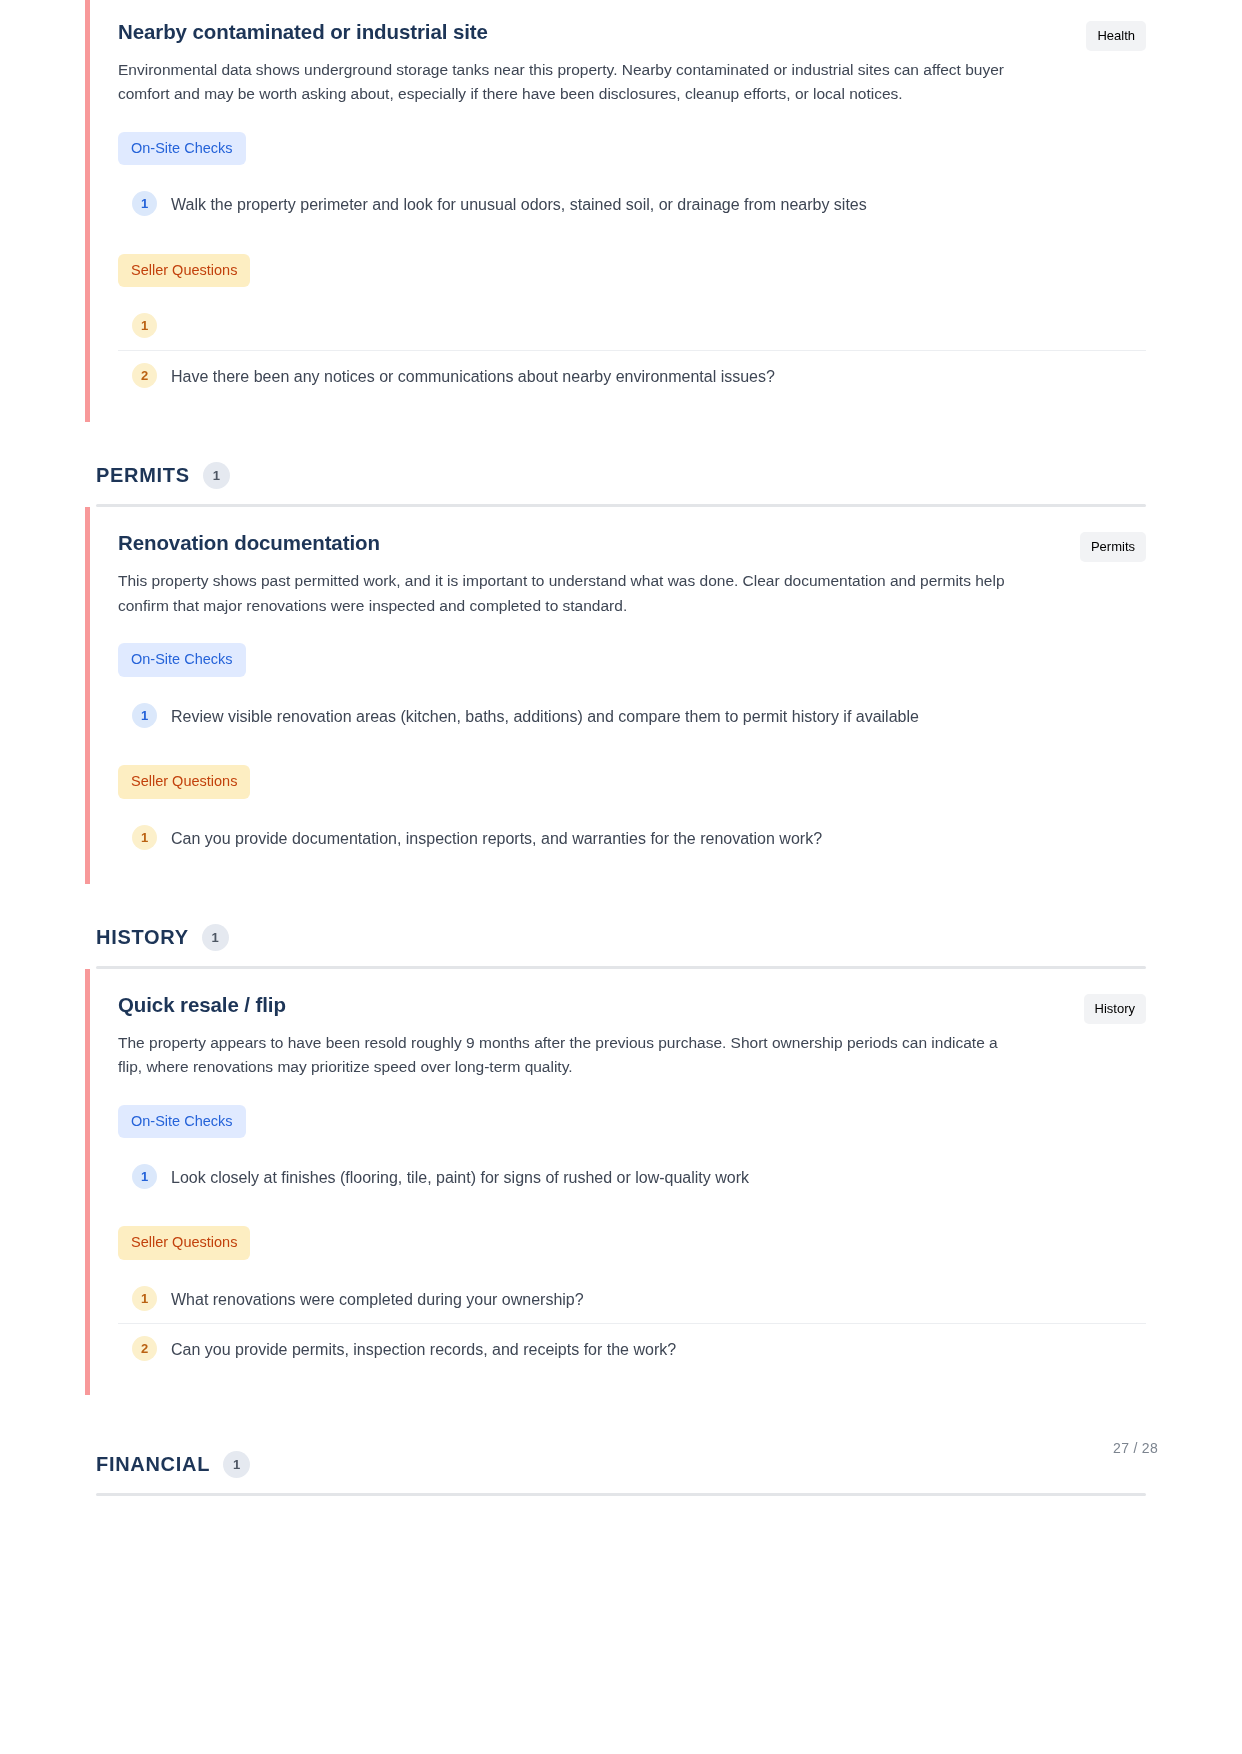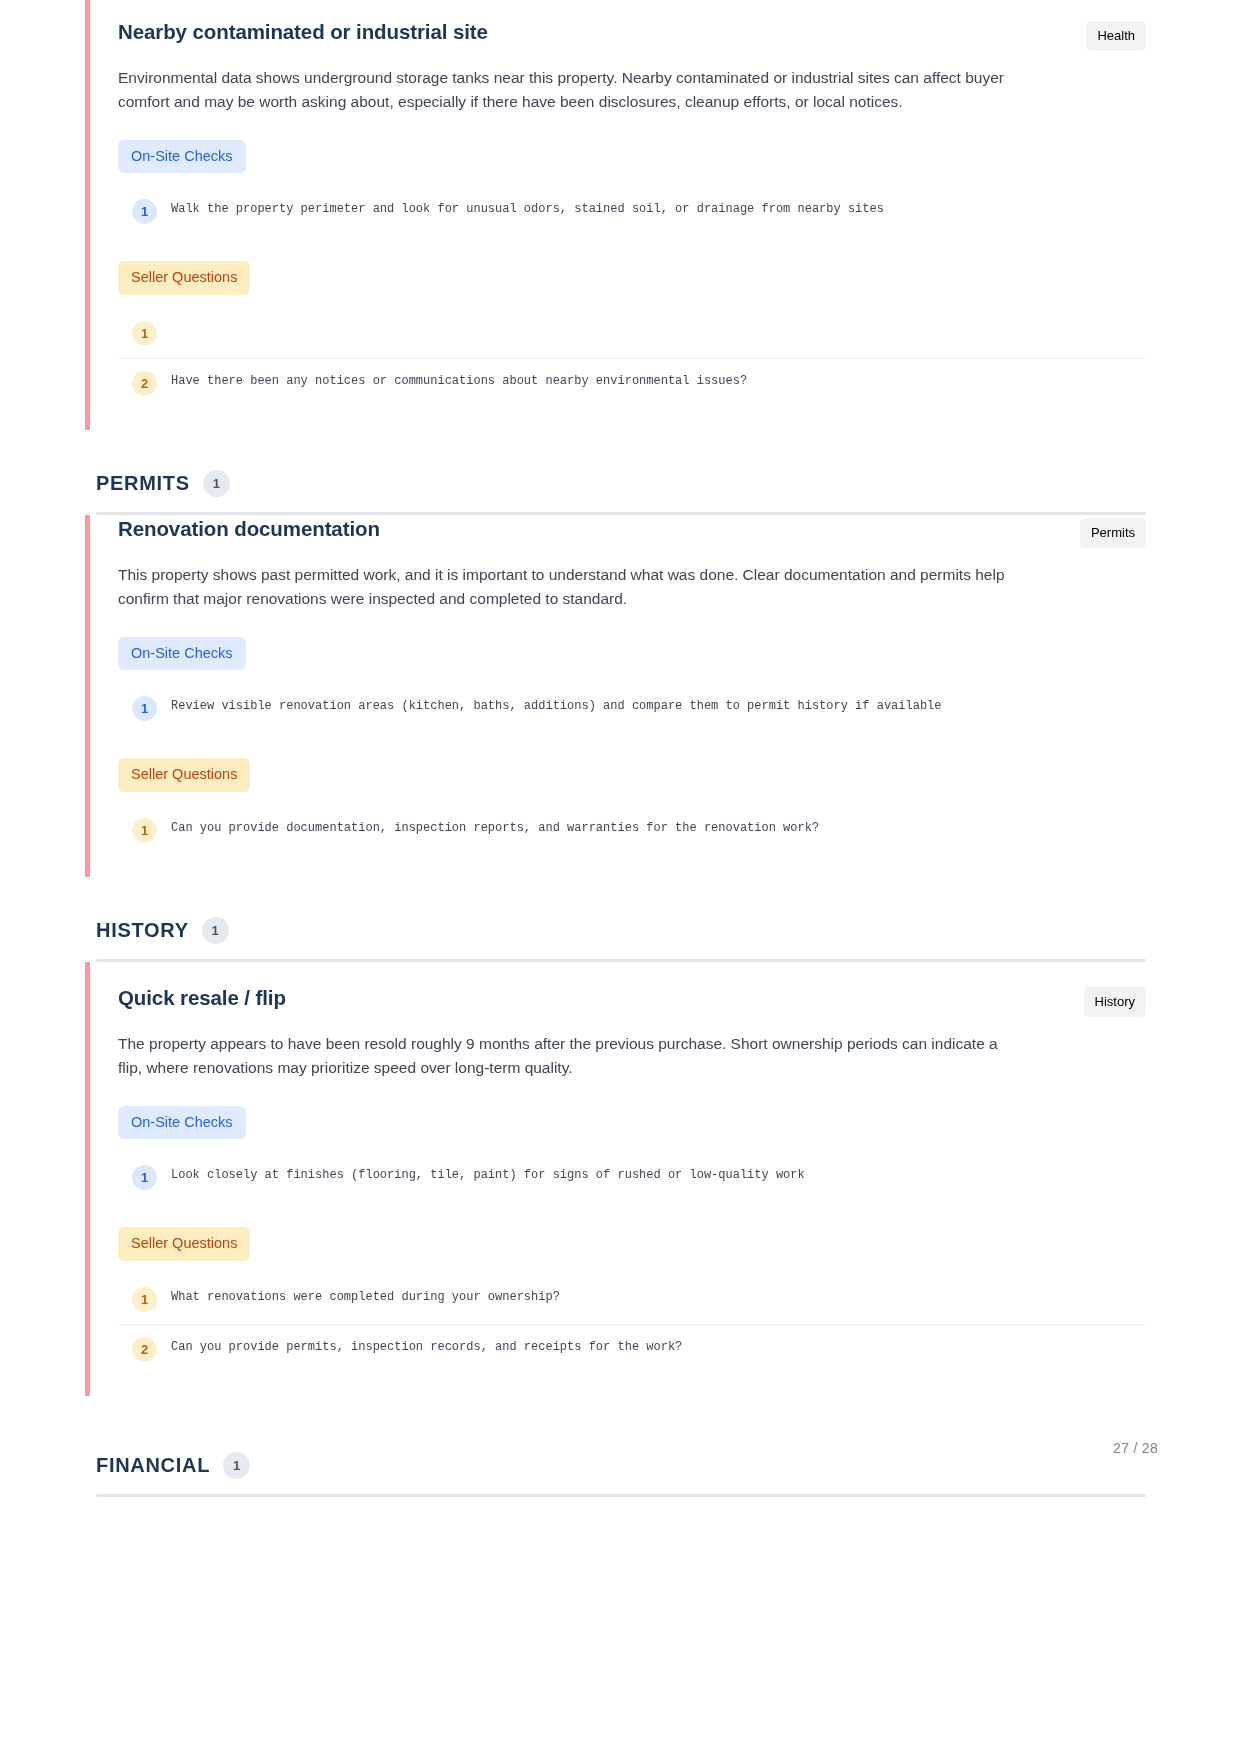--- a/index.html
+++ b/index.html
@@ -59,21 +59,21 @@
     padding: 8px 11px 9px;
     border-radius: 5px;
     white-space: nowrap;
     margin-top: 3px;
   }
 
   .card-desc {
     font-size: 15.5px;
     line-height: 1.58;
     color: #3e4654;
-    margin: 15px 0 0 0;
+    margin: 7px 0 0 0;
     max-width: 905px;
   }
 
   .pill {
     display: inline-block;
     font-size: 14.5px;
     font-weight: 400;
     line-height: 1;
     padding: 9px 13px 10px;
     border-radius: 6px;
@@ -118,25 +118,24 @@
   .num.blue {
     background: #dbe8fb;
     color: #2563d9;
   }
   .num.yellow {
     background: #fcf0cb;
     color: #ba6213;
   }
 
   .item-text {
-    font-size: 12px;
+    font-size: 16px;
     line-height: 1.45;
     color: #3e4654;
     padding-top: 3px;
-    font-family: Liberation Mono, monospace;
   }
 
   
   .section-head {
     margin-top: 0;
     padding-top: 0;
   }
   .section-head-row {
     display: flex;
     align-items: center;
@@ -217,21 +216,21 @@
   <div class="spacer-40"></div>
 
   <div class="section-head">
     <div class="section-head-row">
       <h2 class="section-title">PERMITS</h2>
       <span class="section-count">1</span>
     </div>
     <div class="section-rule"></div>
   </div>
 
-  <div class="card" style="padding-bottom:22px;">
+  <div class="card" style="padding-top:22px;padding-bottom:22px;">
     <div class="card-head">
       <h3 class="card-title">Renovation documentation</h3>
       <span class="cat-badge">Permits</span>
     </div>
     <p class="card-desc">This property shows past permitted work, and it is important to understand what was done. Clear documentation and permits help confirm that major renovations were inspected and completed to standard.</p>
 
     <span class="pill checks">On-Site Checks</span>
     <div class="item-list">
       <div class="item">
         <span class="num blue">1</span>

